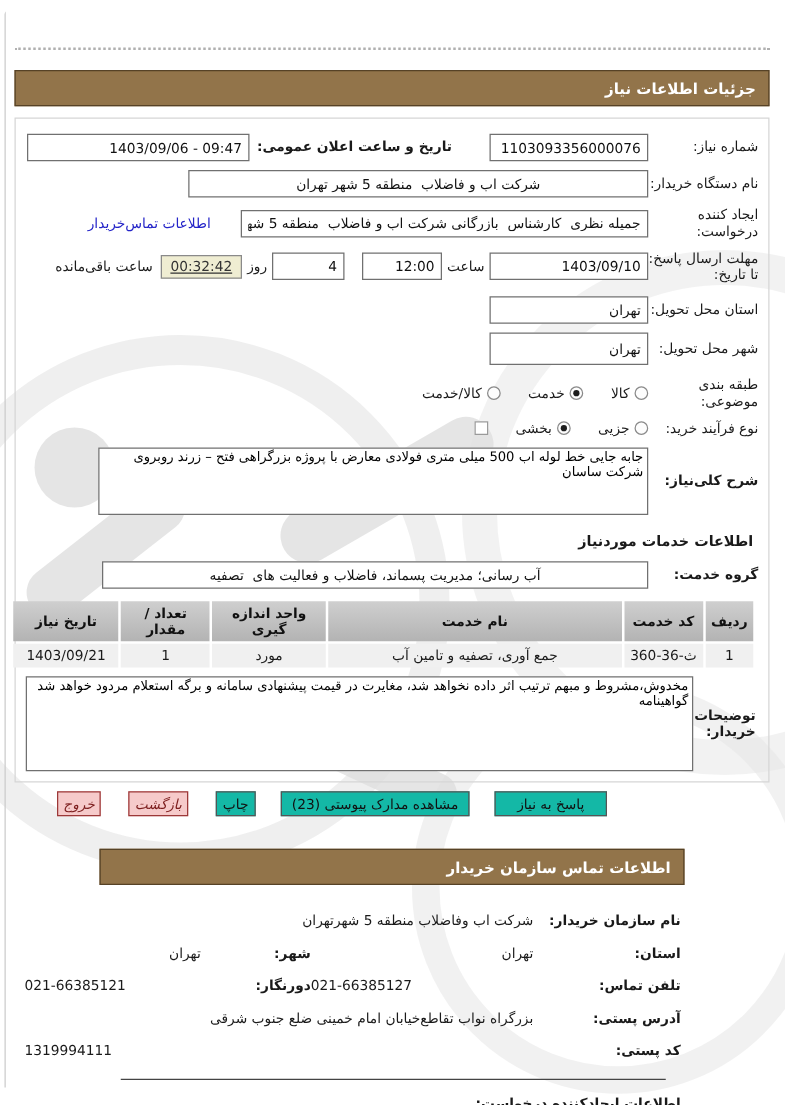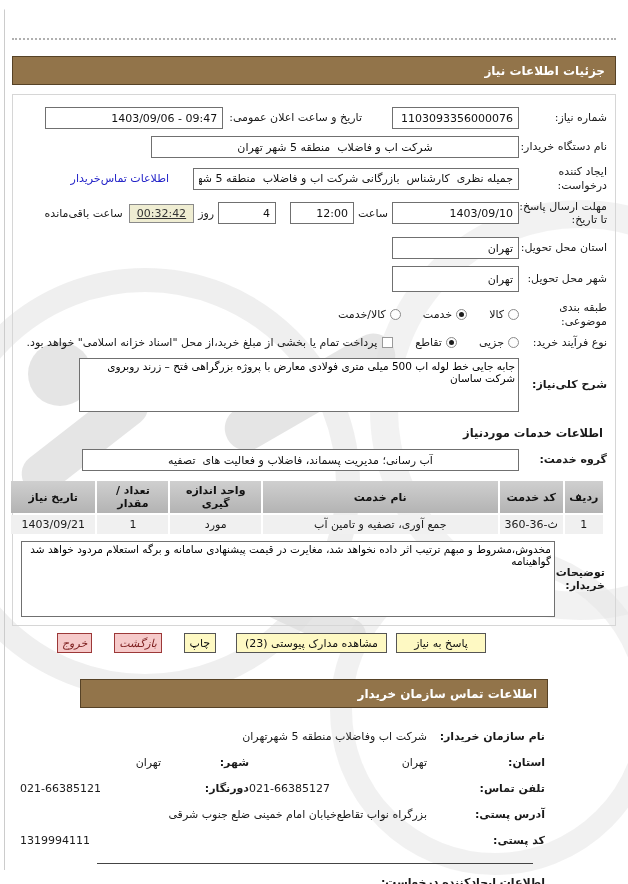--- a/index.html
+++ b/index.html
@@ -68,23 +68,23 @@
   table.svc th { background:#bdbdbd; background:linear-gradient(#cfcfcf,#b3b3b3);
                  font-weight:bold; font-size:11px; padding:3px 4px; color:#111; }
   table.svc td { background:#f0f0f0; font-size:11px; padding:3px 4px; text-align:center; }
   .col-row{width:28px;} .col-code{width:60px;margin-left:24px;} .col-name{width:228px;}
   .col-unit{width:88px;} .col-qty{width:69px;} .col-date{width:82px;}
 
   
   .buttons { display:flex; align-items:center; margin-top:7px; padding-right:142px; }
   .btn { font:inherit; font-size:11px; height:20px; border:1px solid #555; padding:1px 8px;
          cursor:pointer; white-space:nowrap; }
-  .btn.green { background:#fef9c3; color:#111; }
+  .btn.green { background:#14b8a6; color:#111; }
   .btn.pink  { background:#f6caca; border-color:#9c3838; color:#7c1d1d; }
-  .g9{margin-right:9px;} .g20{margin-right:20px;} .g22{margin-right:22px;font-style:italic;}
+  .g9{margin-right:20px;} .g20{margin-right:20px;} .g22{margin-right:22px;font-style:italic;}
 
   
   .contact { margin:22px 83px 0 20px; }
   .cgrid { display:grid; grid-template-columns:118px 178px 88px auto; row-gap:13px; align-items:start; }
   .clabel { font-weight:bold; }
   .cval.span3 { grid-column:2 / span 3; }
   .contact hr { border:none; border-top:1px solid #444; margin:16px 12px 12px 0; width:436px; }
   .creator-title { font-weight:bold; margin:0 0 16px 0; }
 </style>
 </head>
@@ -108,21 +108,21 @@
 
     <div class="bar bar1">
       <span>جزئیات اطلاعات نیاز</span>
     </div>
 
     <div class="panel">
 
       <div class="row r1">
         <span class="lbl">شماره نیاز:</span>
         <input class="fld num" style="width: 127px; text-align: right;" readonly="" value="1103093356000076">
-        <span class="lbl" style="width:auto;margin-right:26px;margin-left:6px;">تاریخ و ساعت اعلان عمومی:</span>
+        <span class="lbl" style="width:auto;margin-right:26px;margin-left:6px;font-weight:bold;">تاریخ و ساعت اعلان عمومی:</span>
         <input class="fld num" style="width: 178px; text-align: right;" readonly="" value="1403/09/06 - 09:47">
       </div>
 
       <div class="row r">
         <span class="lbl">نام دستگاه خریدار:</span>
         <input class="fld rtl-val" style="width: 368px; text-align: center;" readonly="" value="شرکت اب و فاضلاب  منطقه 5 شهر تهران">
       </div>
 
       <div class="row r">
         <span class="lbl">ایجاد کننده درخواست:</span>
@@ -162,23 +162,22 @@
         <span class="rlabel">خدمت</span>
         <span class="radio"></span>
         <span>کالا/خدمت</span>
       </div>
 
       <div class="row r">
         <span class="lbl">نوع فرآیند خرید:</span>
         <span class="radio"></span>
         <span class="rlabel">جزیی</span>
         <span class="radio checked"></span>
-        <span class="rlabel">تقاطع</span>
+        <span class="rlabel">بخشی</span>
         <span class="checkbox"></span>
-        <span>پرداخت تمام یا بخشی از مبلغ خرید،از محل "اسناد خزانه اسلامی" خواهد بود.</span>
       </div>
 
       <div class="row" style="margin-top:9px;align-items:center;">
         <span class="lbl b">شرح کلی‌نیاز:</span>
         <textarea class="box" style="width: 440px; height: 54px;" readonly="">جابه جایی خط لوله اب 500 میلی متری فولادی معارض با پروژه بزرگراهی فتح – زرند روبروی شرکت ساسان</textarea>
       </div>
 
       <div class="section-title">اطلاعات خدمات موردنیاز</div>
 
       <div class="row" style="margin-top:9px;">

